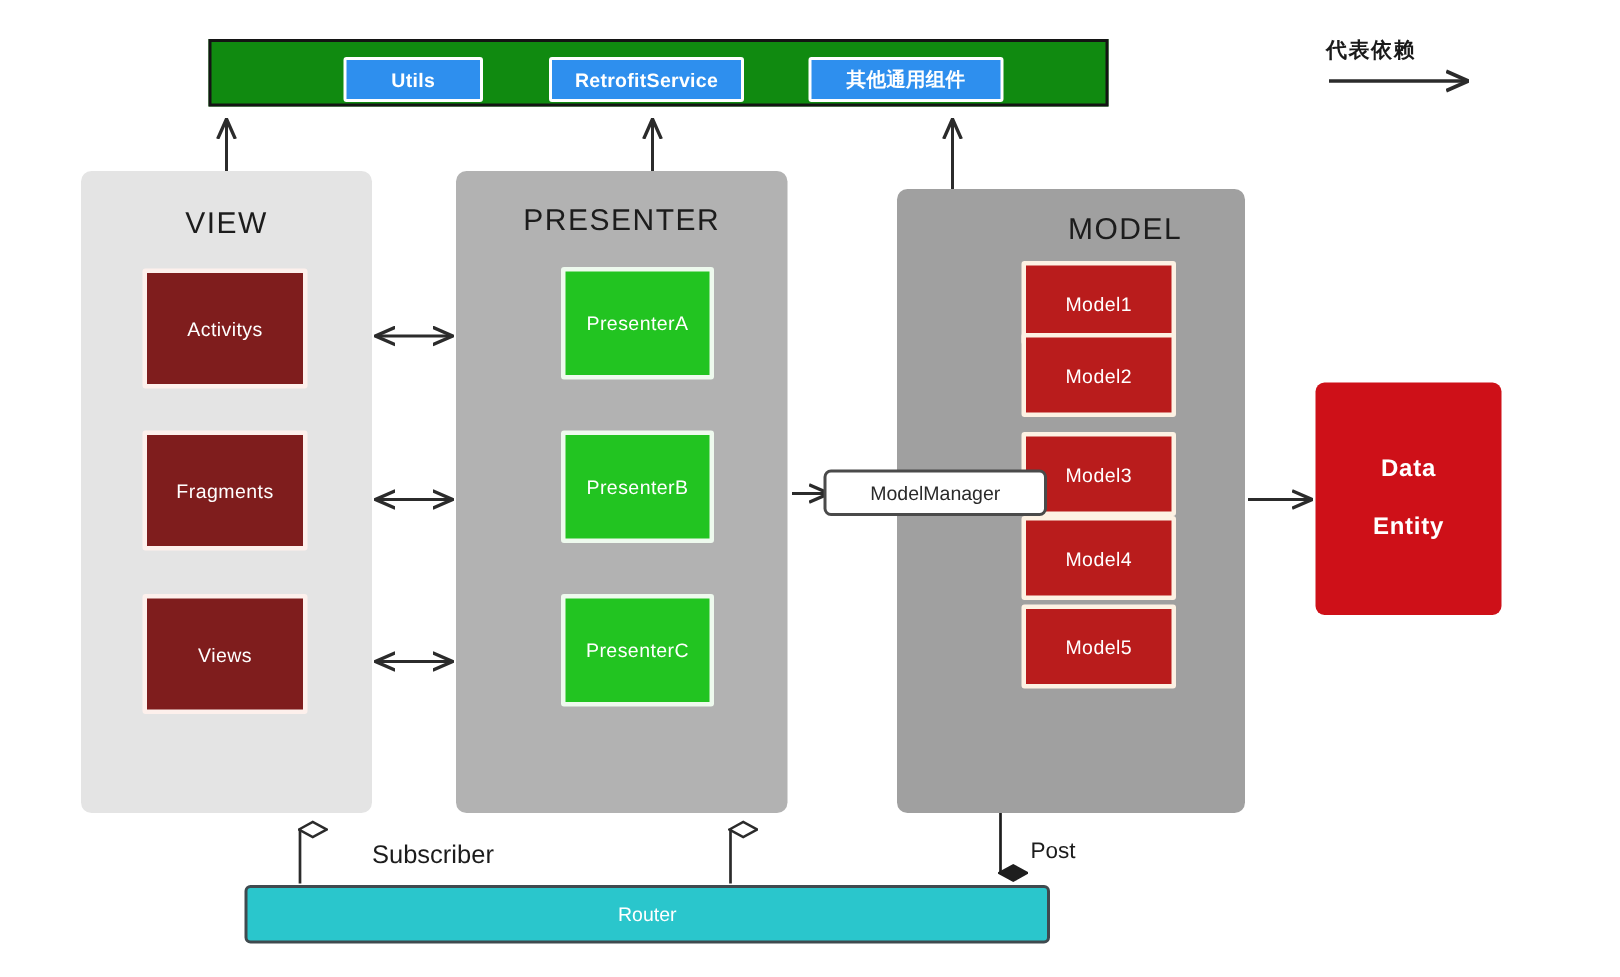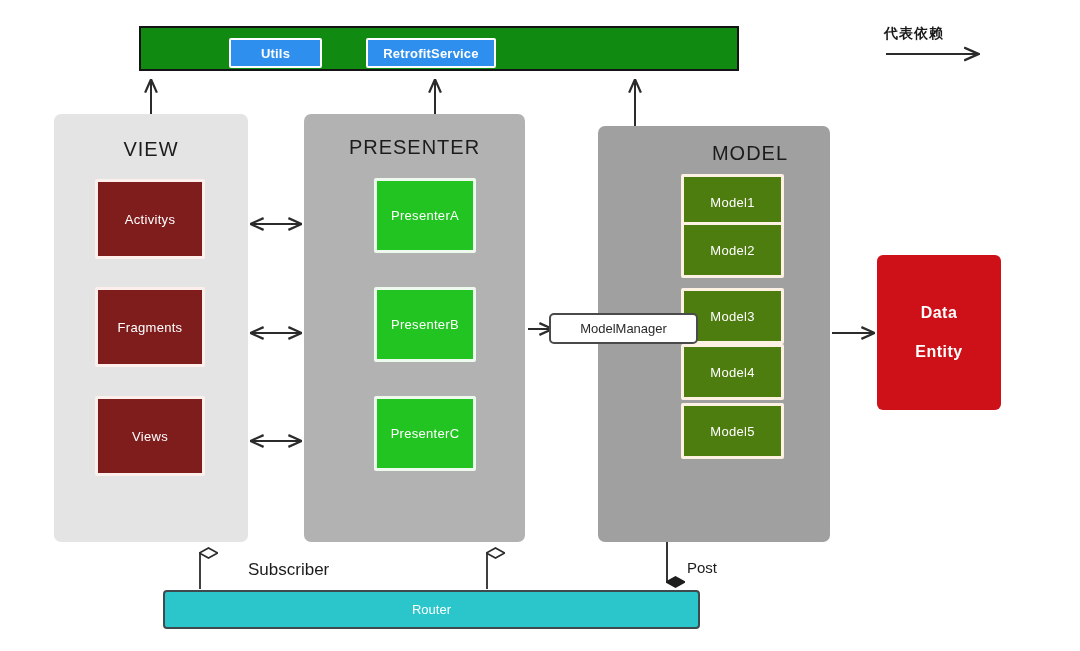--- a/index.html
+++ b/index.html
@@ -102,21 +102,21 @@
     border: 3px solid #fdf0ec;
     left: 41px; width: 110px; height: 80px;
   }
   .presenter-box {
     background: #22c421;
     border: 3px solid #eefaee;
     left: 70px; width: 102px; height: 75px;
     font-size: 13px;
   }
   .model-box {
-    background: #4d7c0f;
+    background: #b91c1c;
     border: 3px solid #fdf1e3;
     left: 83px; width: 103px; height: 56px;
     font-size: 13px;
   }
 
   
   #model-manager {
     left: 549px; top: 313px; width: 149px; height: 31px;
     background: #ffffff;
     border: 2px solid #4a4a4a;
@@ -238,20 +238,21 @@
     </g>
 
     <g>
       <line x1="667" y1="542" x2="667" y2="582" stroke="#1e1e1e" stroke-width="1.8" marker-end="url(#diamondSolid)"></line>
     </g>
   </svg>
 
   <div id="common-bar" class="abs">
     <div id="chip-utils" class="common-chip">Utils</div>
     <div id="chip-retrofit" class="common-chip">RetrofitService</div>
+    <div id="chip-other" class="common-chip">其他通用组件</div>
   </div>
 
   <div id="legend-label" class="abs">代表依赖</div>
 
   <div id="panel-view" class="abs layer-panel">
     <div id="title-view" class="layer-title">VIEW</div>
     <div class="comp-box view-box" style="top:65px">Activitys</div>
     <div class="comp-box view-box" style="top:173px">Fragments</div>
     <div class="comp-box view-box" style="top:282px">Views</div>
   </div>

